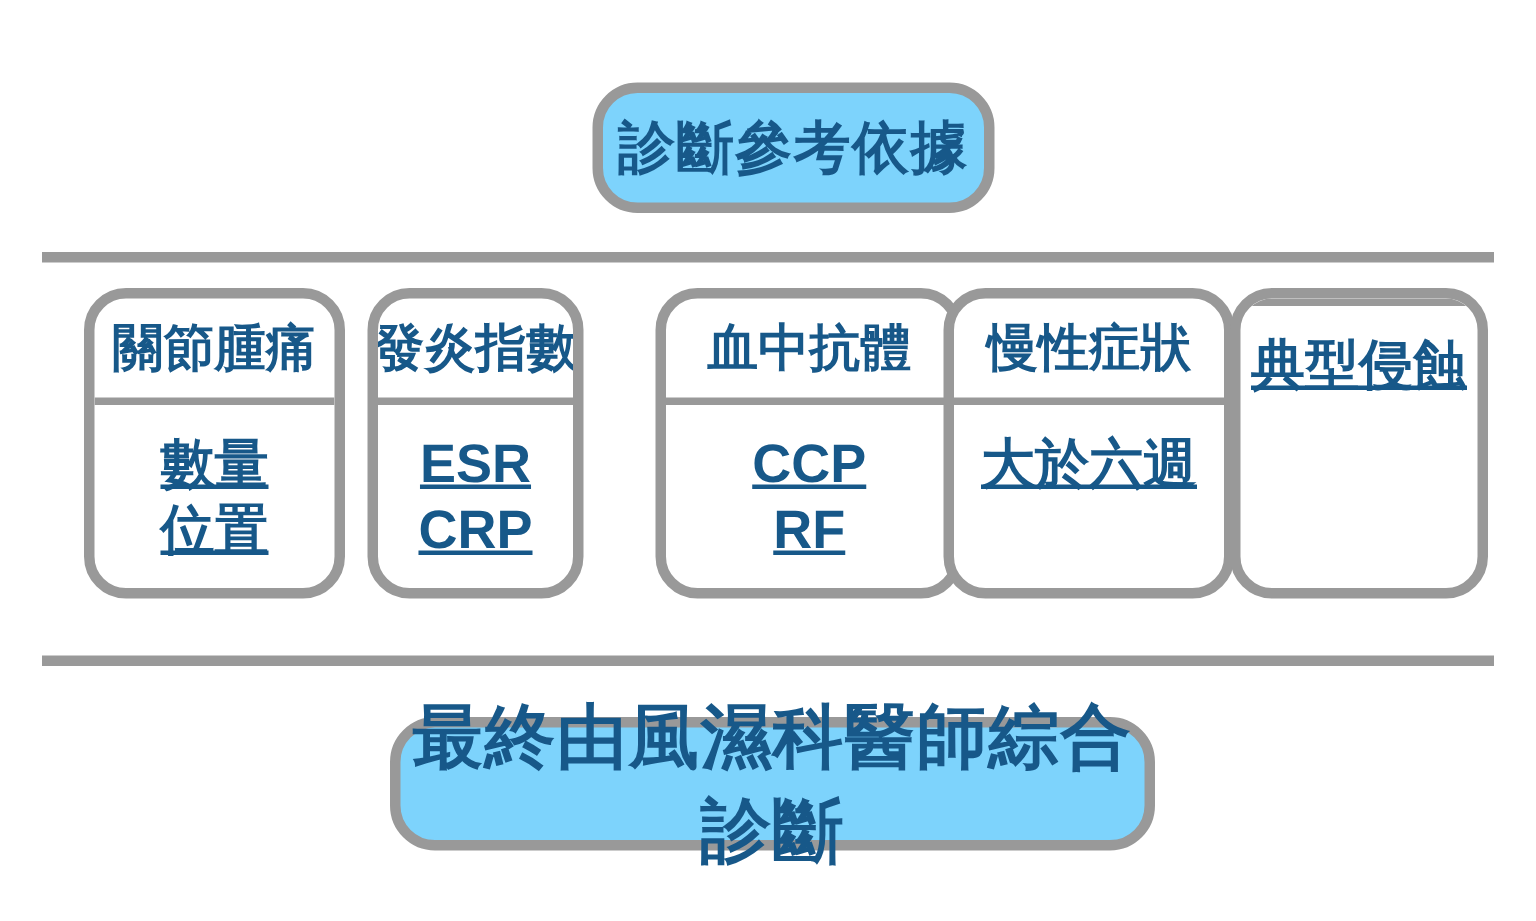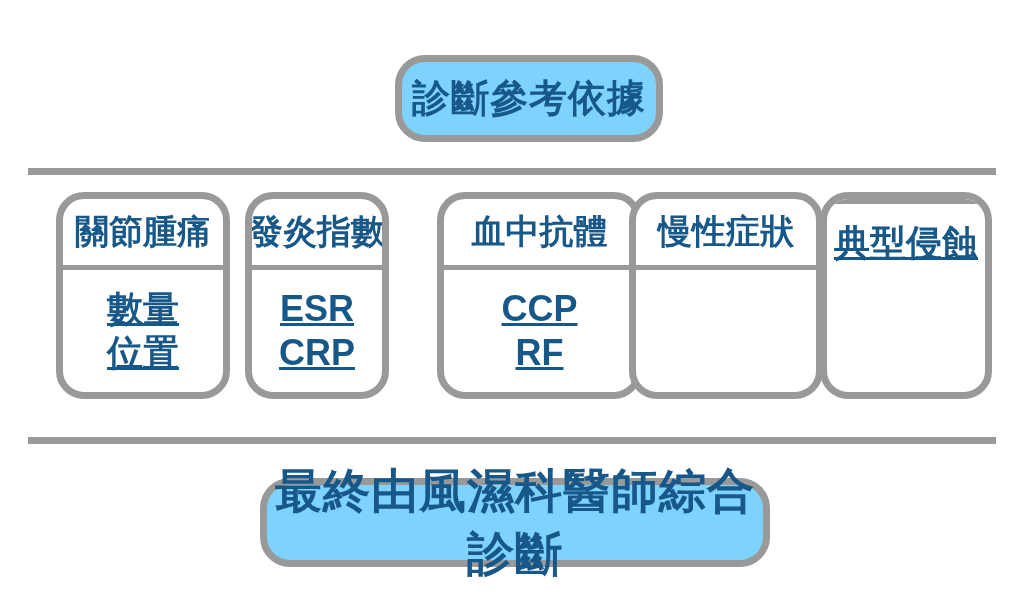--- a/index.html
+++ b/index.html
@@ -130,20 +130,23 @@
     <div class="card-divider"></div>
     <div class="card-body">
       <div class="card-line">CCP</div>
       <div class="card-line">RF</div>
     </div>
   </div>
 
   <div class="card card-4">
     <div class="card-header">慢性症狀</div>
     <div class="card-divider"></div>
+    <div class="card-body">
+      <div class="card-line">大於六週</div>
+    </div>
   </div>
 
   <div class="card card-5">
     <div class="card-divider"></div>
     <div class="card-body">
       <div class="card-line">典型侵蝕</div>
     </div>
   </div>
 
   <div class="hrule hrule-bottom"></div>

